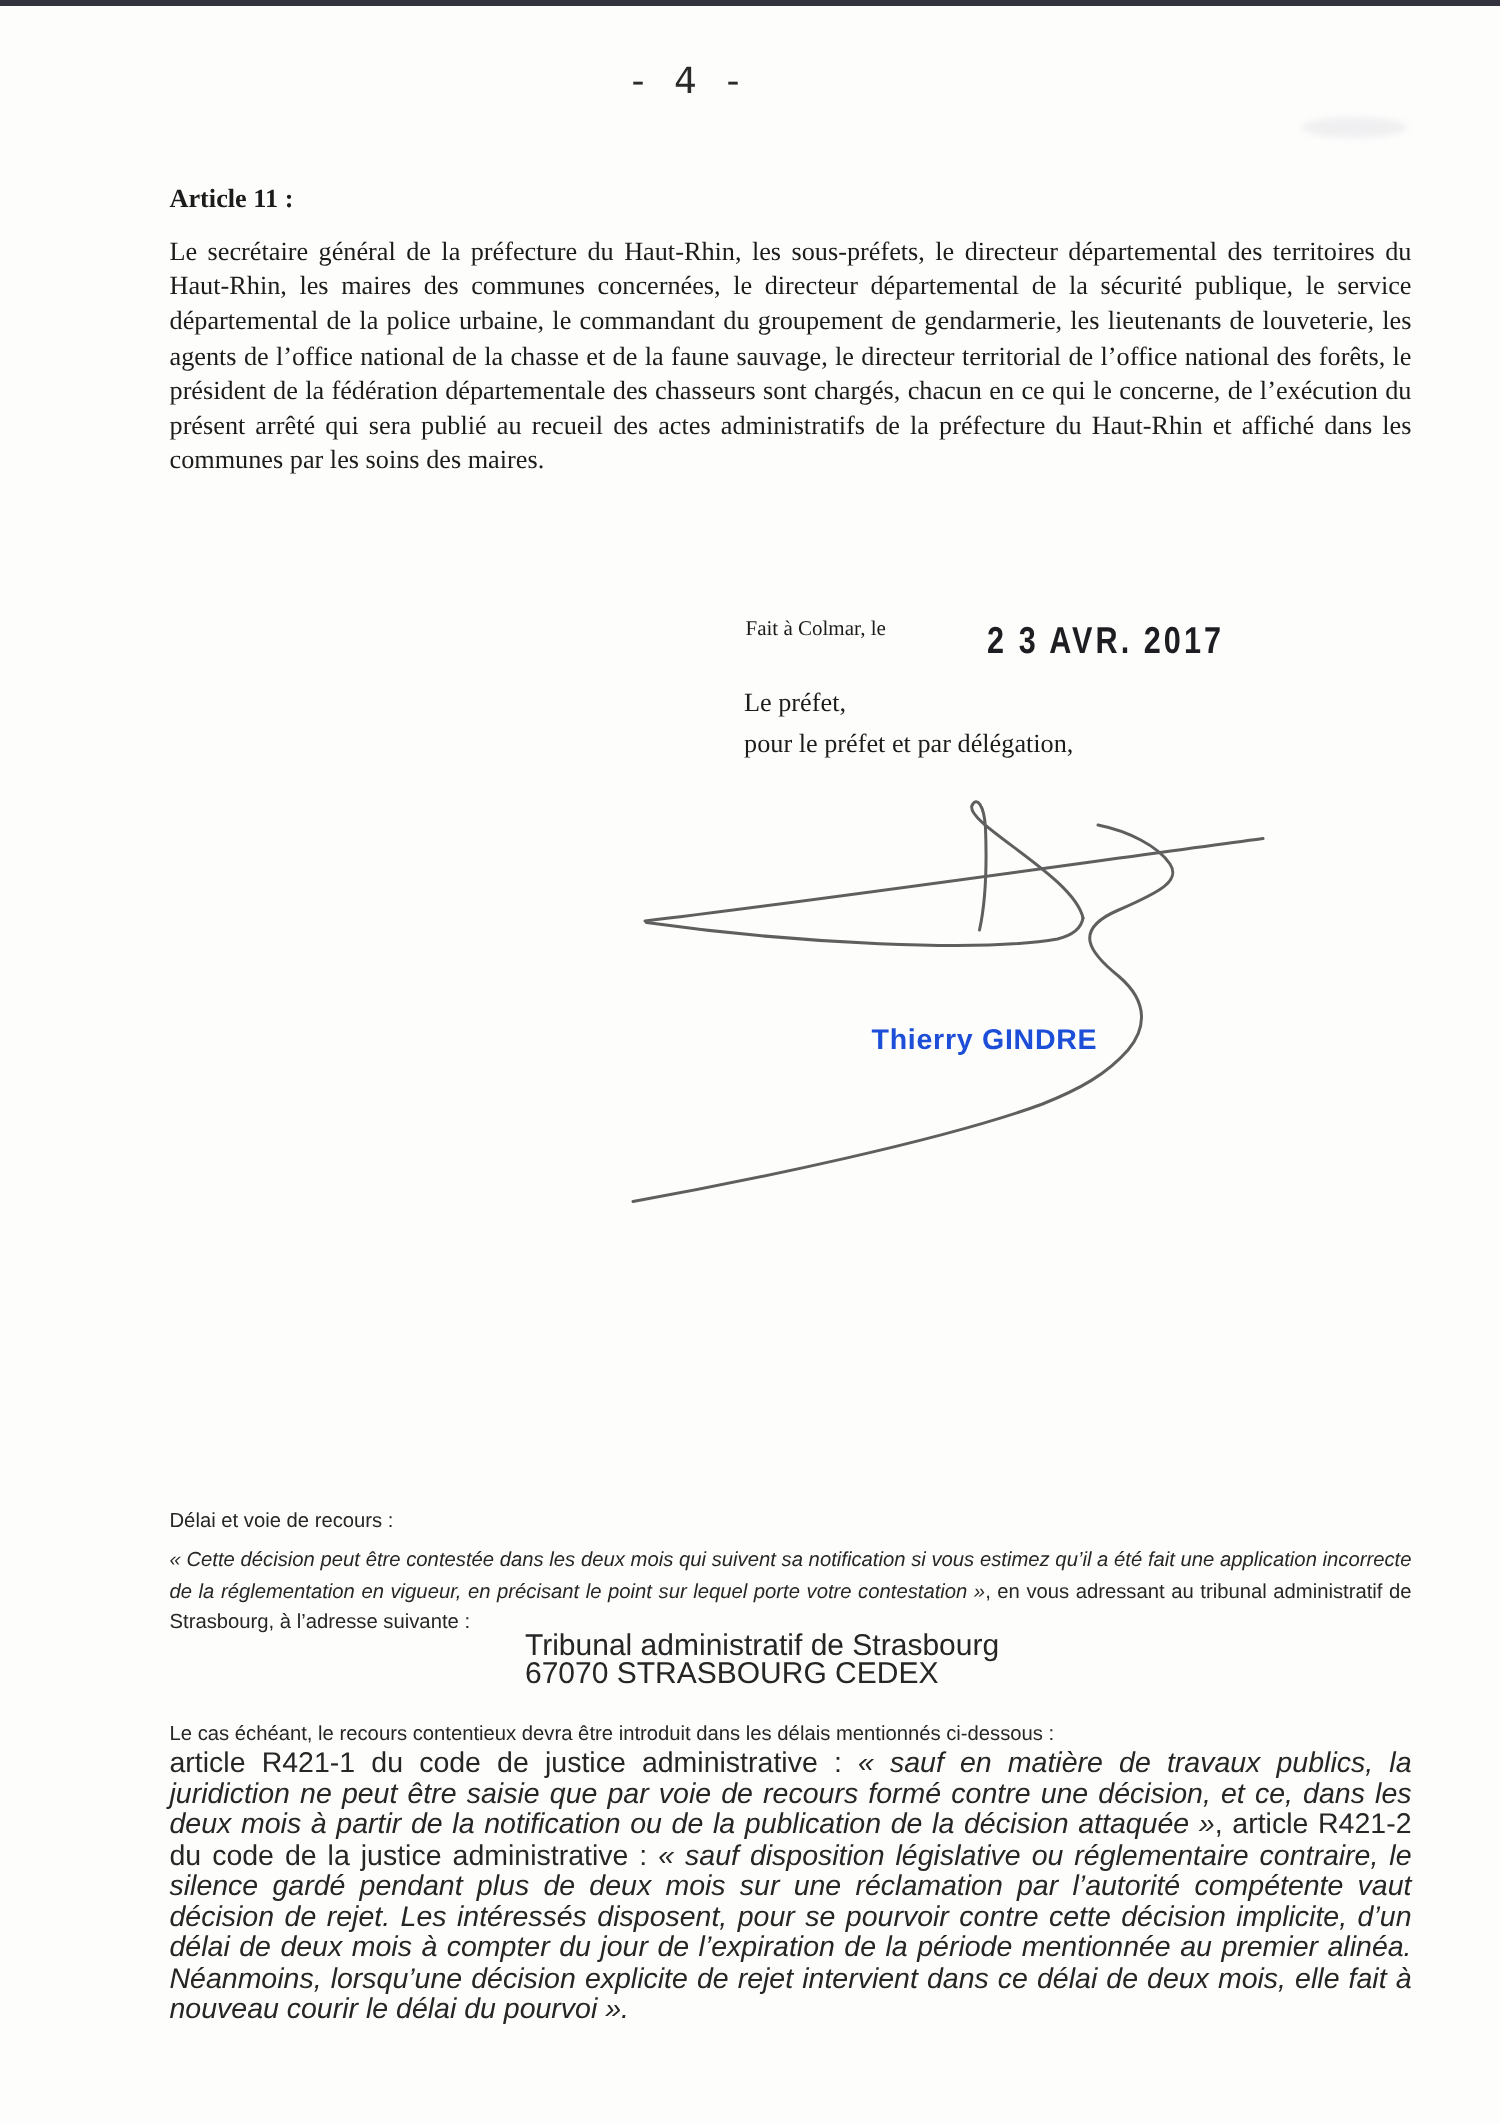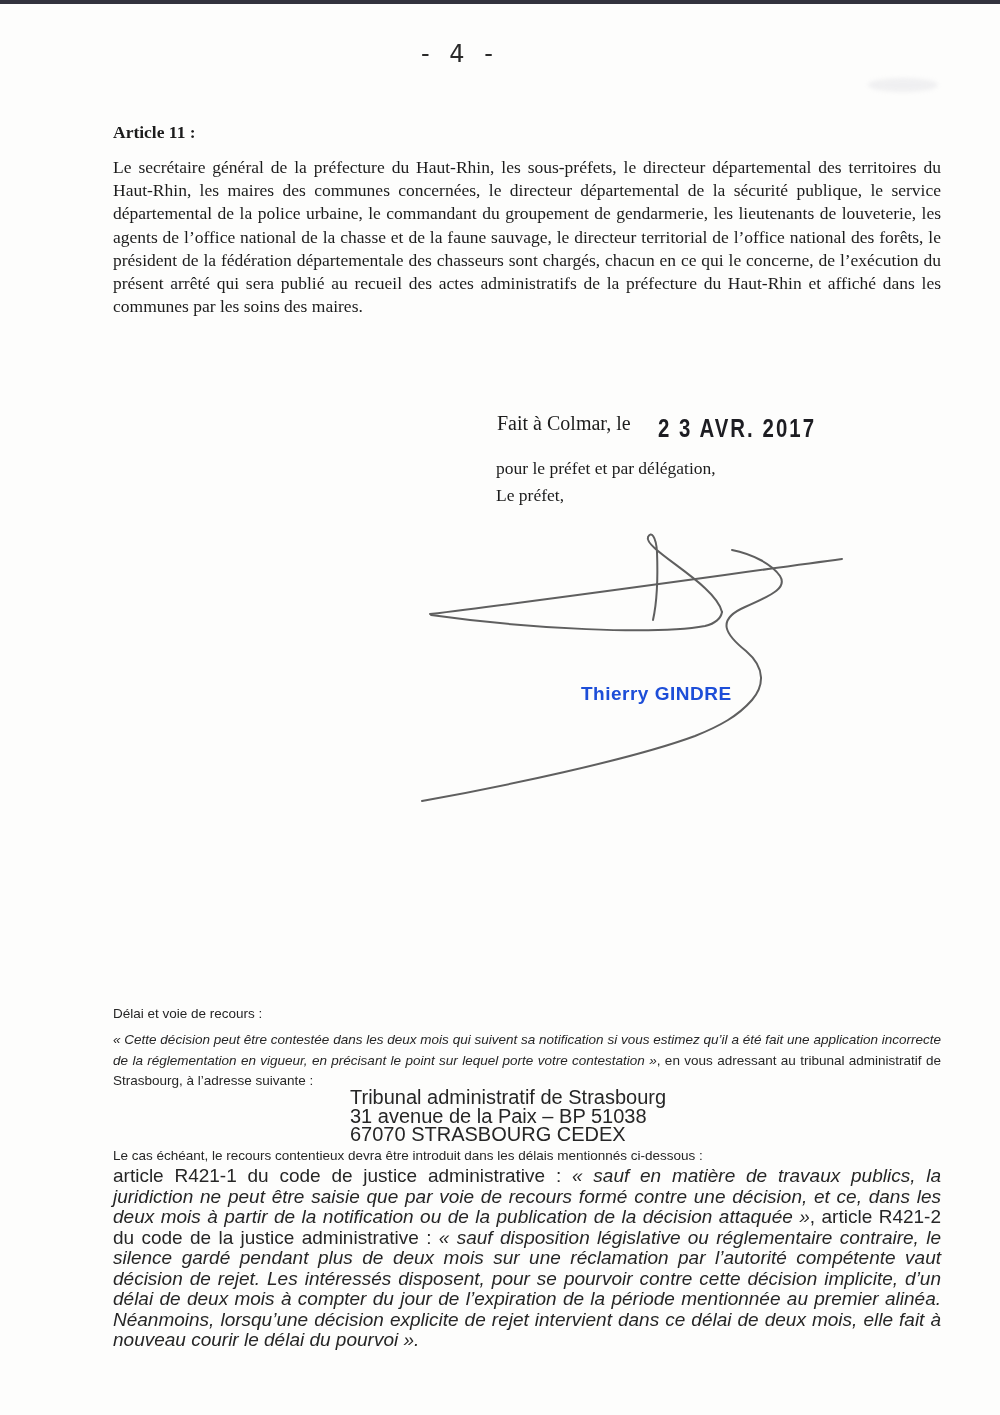--- a/index.html
+++ b/index.html
@@ -27,21 +27,21 @@
     font-size:17.5px;font-weight:bold;
   }
   .article-heading .u{}
   .article-body{
     position:absolute;top:156px;left:113px;width:828px;
     font-size:17.5px;line-height:23.2px;
     text-align:justify;
   }
   .place-date-line{
     position:absolute;top:412px;left:497px;
-    font-size:20px;
+    font-size:14px;
   }
   .date-stamp{
     position:absolute;top:414px;left:658px;
     font-family:"Liberation Sans", sans-serif;
     font-size:20px;font-weight:600;letter-spacing:2px;
     color:#1d1d22;
     transform:scale(1.02,1.25);
     transform-origin:left top;
     white-space:nowrap;
   }
@@ -101,22 +101,22 @@
 
   <div class="article-heading"><span class="u">Article 11</span><span> :</span></div>
 
   <div class="article-body">Le secrétaire général de la préfecture du Haut-Rhin, les sous-préfets, le directeur départemental des territoires du Haut-Rhin, les maires des communes concernées, le directeur départemental de la sécurité publique, le service départemental de la police urbaine, le commandant du groupement de gendarmerie, les lieutenants de louveterie, les agents de l’office national de la chasse et de la faune sauvage, le directeur territorial de l’office national des forêts, le président de la fédération départementale des chasseurs sont chargés, chacun en ce qui le concerne, de l’exécution du présent arrêté qui sera publié au recueil des actes administratifs de la préfecture du Haut-Rhin et affiché dans les communes par les soins des maires.</div>
 
   <div class="place-date-line">Fait à Colmar, le</div>
 
   <div class="date-stamp">2 3 AVR. 2017</div>
 
   <div class="closing-block">
+    <div>Le préfet,</div>
     <div>pour le préfet et par délégation,</div>
-    <div>Le préfet,</div>
   </div>
 
   <svg class="signature-svg" width="450" height="280" viewBox="0 0 450 280" fill="none">
     <g stroke="#5f5f5f" stroke-width="2" stroke-linecap="round" fill="none">
 
       <path d="M 30,84 C 140,71 330,44 442,29"></path>
 
       <path d="M 31,85 C 130,99 255,105 305,96 C 317,93 321,88 322,82"></path>
 
       <path d="M 322,82 C 316,54 243,19 248,7 C 251,1 256,6 257,22 C 258,48 257,72 253,90"></path>
@@ -126,21 +126,20 @@
   </svg>
 
   <div class="signatory-name">Thierry GINDRE</div>
 
   <div class="recourse recourse-heading"><span class="u">Délai et voie de recours</span><span> :</span></div>
 
   <div class="recourse recourse-p1"><span style="font-style: italic;">« Cette décision peut être contestée dans les deux mois qui suivent sa notification si vous estimez qu’il a été fait une application incorrecte de la réglementation en vigueur, en précisant le point sur lequel porte votre contestation »</span><span>, en vous adressant au tribunal administratif de Strasbourg, à l’adresse suivante :</span></div>
 
   <div class="recourse tribunal-address">
     <div>Tribunal administratif de Strasbourg</div>
-    <div>31 avenue de la Paix – BP 51038</div>
     <div>67070 STRASBOURG CEDEX</div>
   </div>
 
   <div class="recourse recourse-intro">Le cas échéant, le recours contentieux devra être introduit dans les délais mentionnés ci-dessous :</div>
 
   <div class="recourse recourse-p2"><span>article R421-1 du code de justice administrative : </span><span style="font-style: italic;">« sauf en matière de travaux publics, la juridiction ne peut être saisie que par voie de recours formé contre une décision, et ce, dans les deux mois à partir de la notification ou de la publication de la décision attaquée »</span><span>, article R421-2 du code de la justice administrative : </span><span style="font-style: italic;">« sauf disposition législative ou réglementaire contraire, le silence gardé pendant plus de deux mois sur une réclamation par l’autorité compétente vaut décision de rejet. Les intéressés disposent, pour se pourvoir contre cette décision implicite, d’un délai de deux mois à compter du jour de l’expiration de la période mentionnée au premier alinéa. Néanmoins, lorsqu’une décision explicite de rejet intervient dans ce délai de deux mois, elle fait à nouveau courir le délai du pourvoi ».</span></div>
 
 </div>
 
 </body></html>

